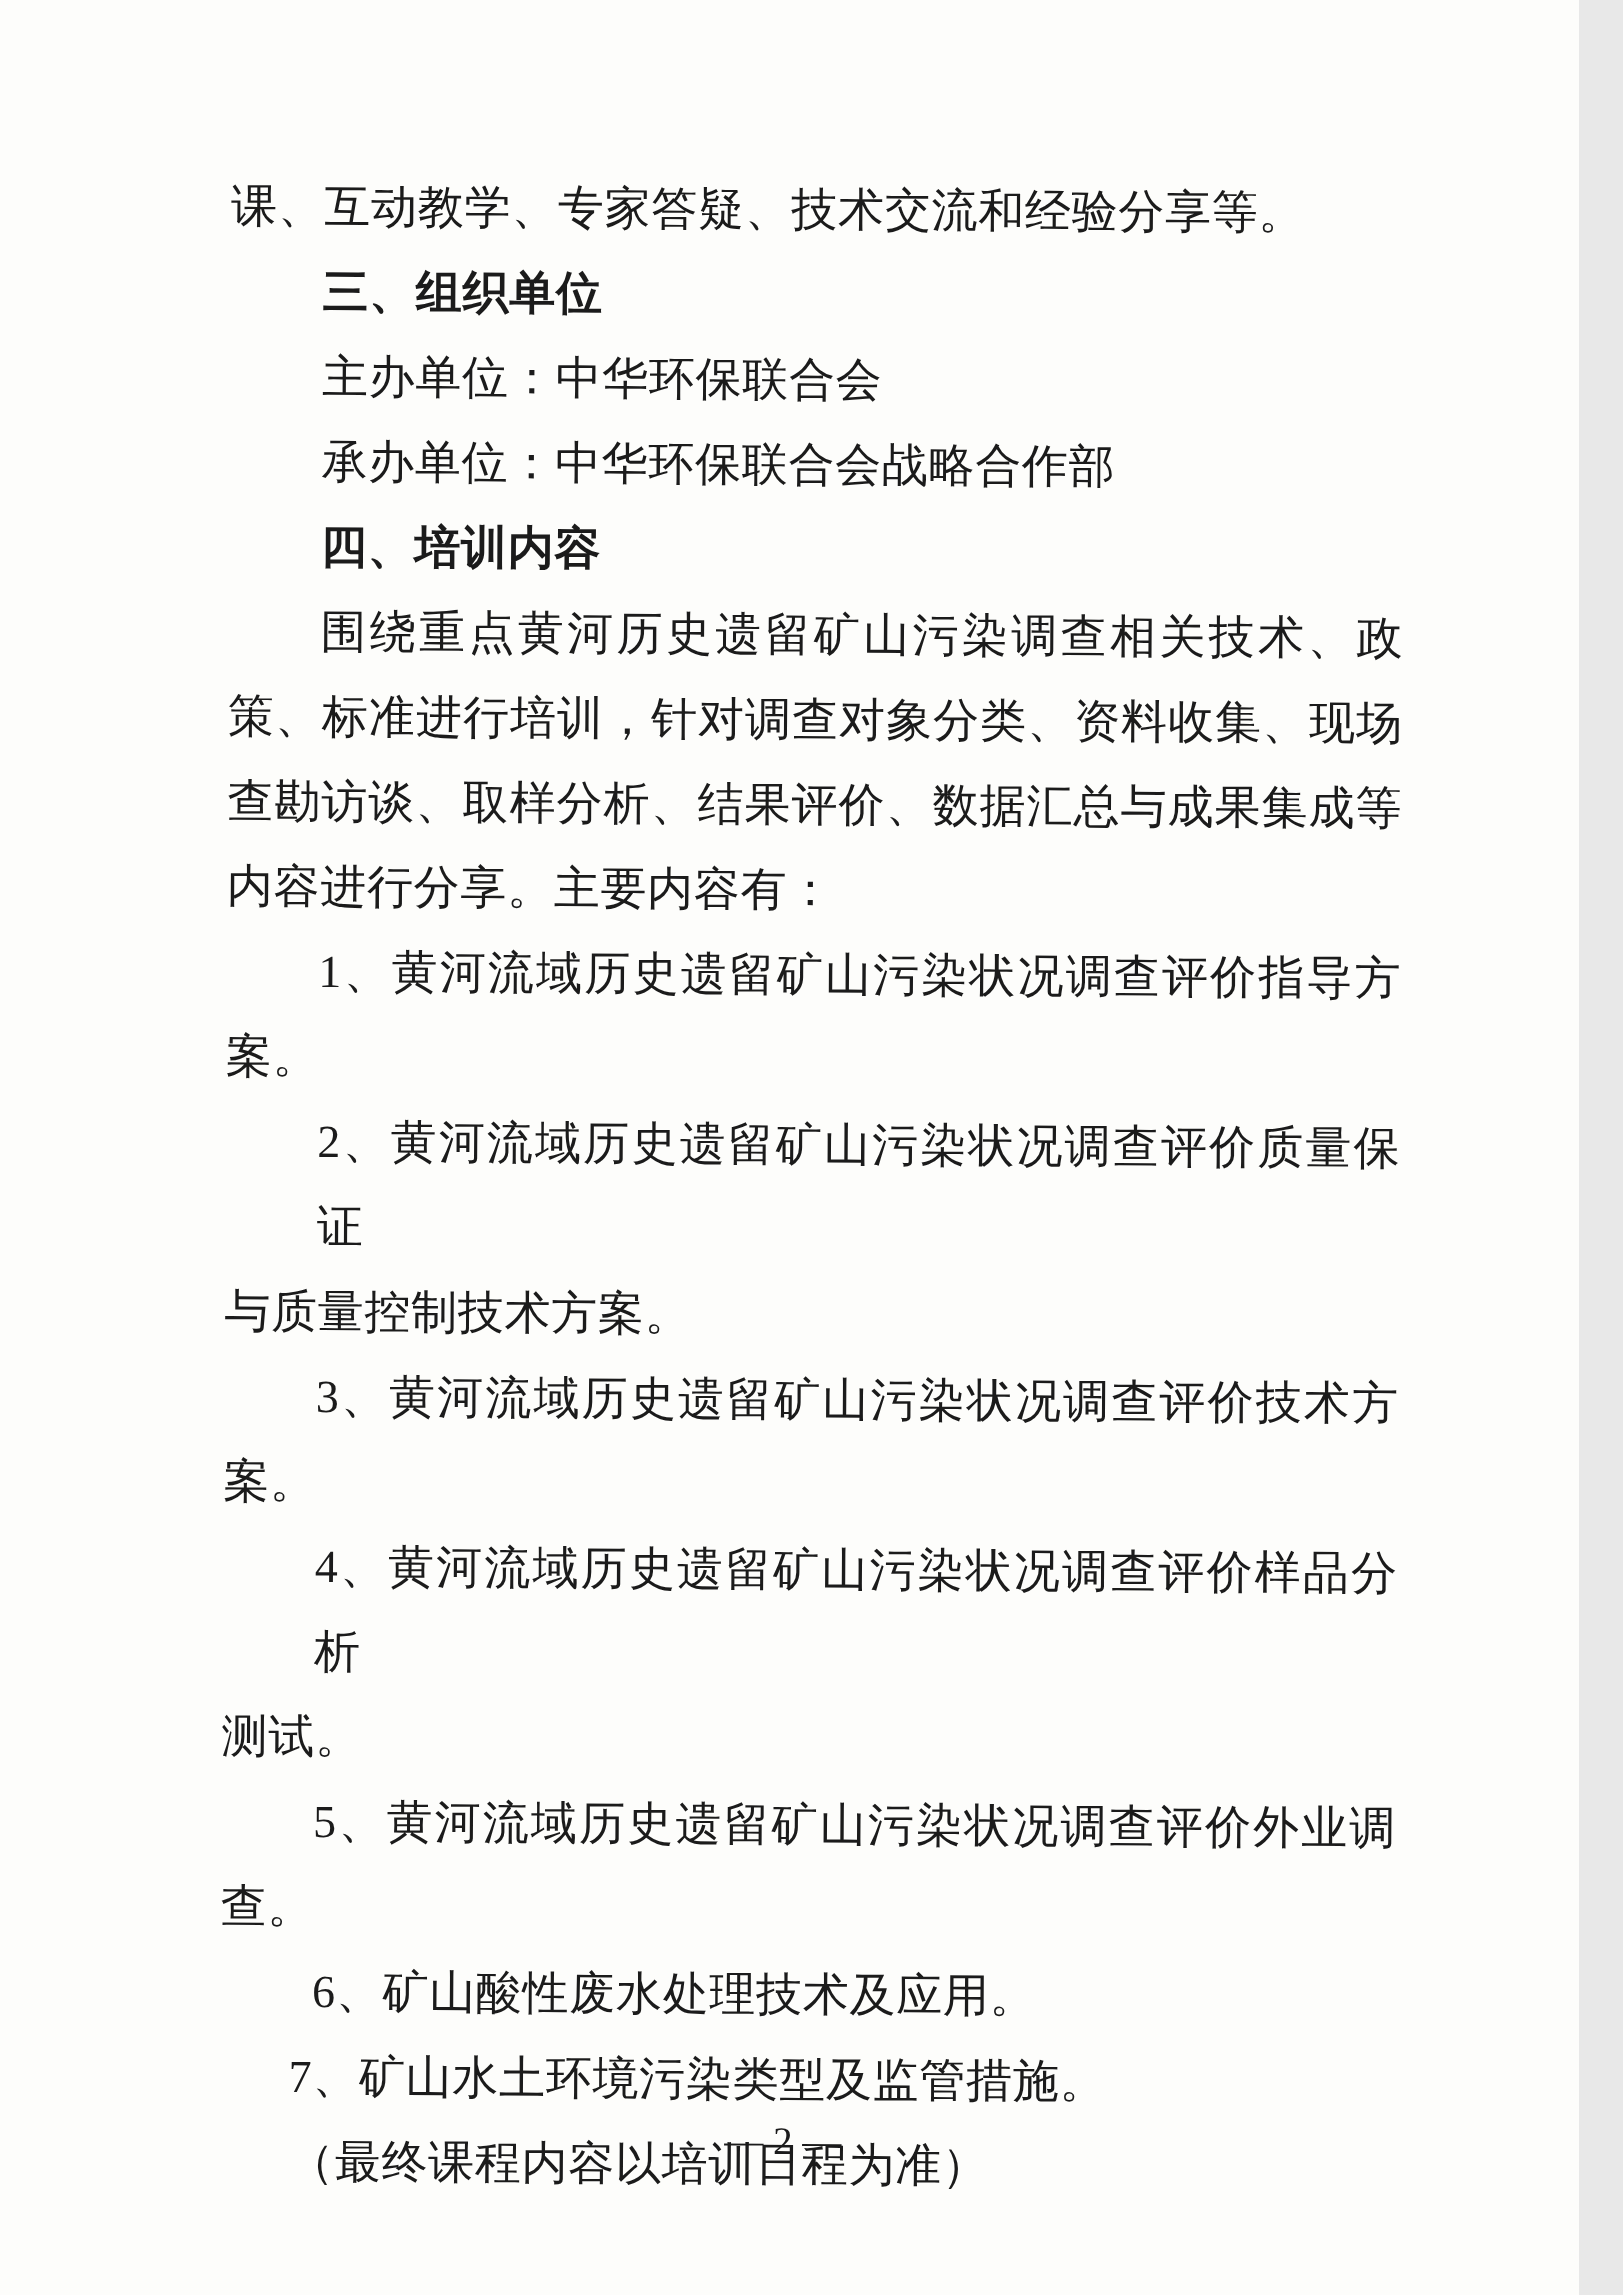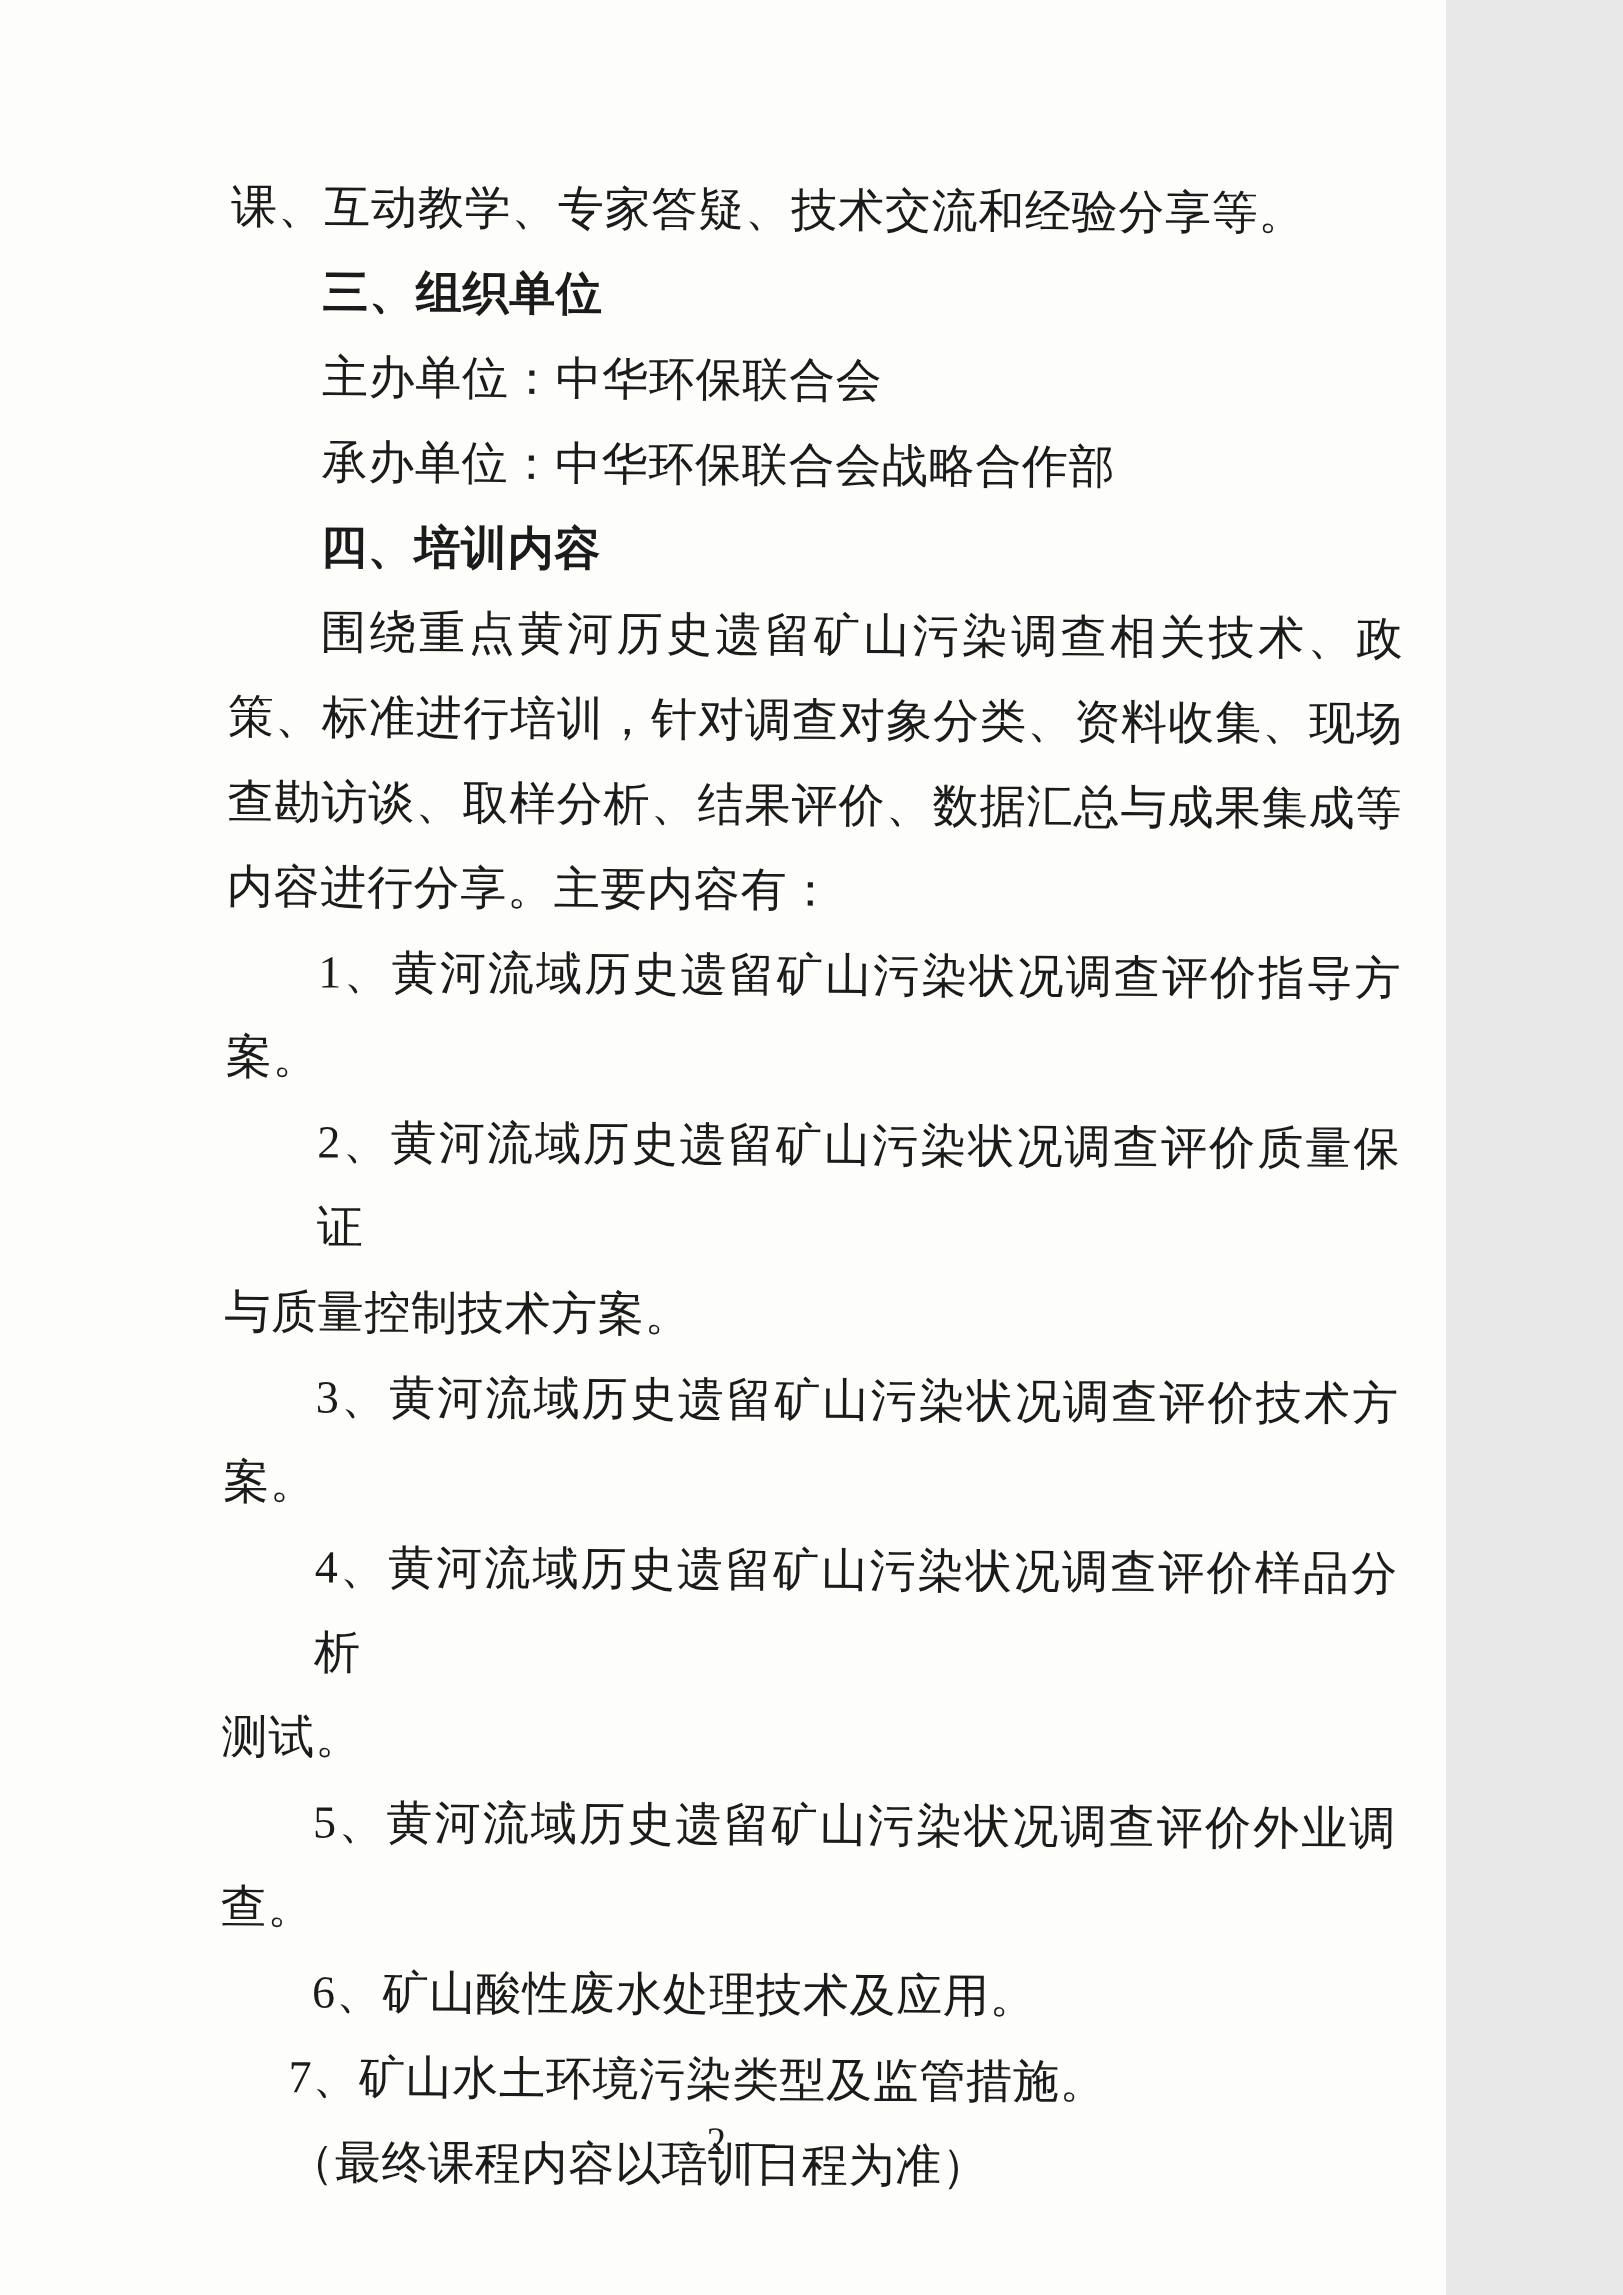--- a/index.html
+++ b/index.html
@@ -2,21 +2,21 @@
 <html style="font-size:10.5px"><head>
 <meta charset="utf-8">
 <style>
   html, body {
     margin: 0;
     padding: 0;
     background: #e8e8e8;
   }
   .page {
     position: relative;
-    width: 1446px;
+    width: 1579px;
     height: 2295px;
     background: #fdfdfb;
     overflow: hidden;
     font-family: "Liberation Serif", serif;
     color: #1b1b1b;
   }
   
   .sheet {
     position: absolute;
     top: 0; left: 0; right: 0; bottom: 0;

